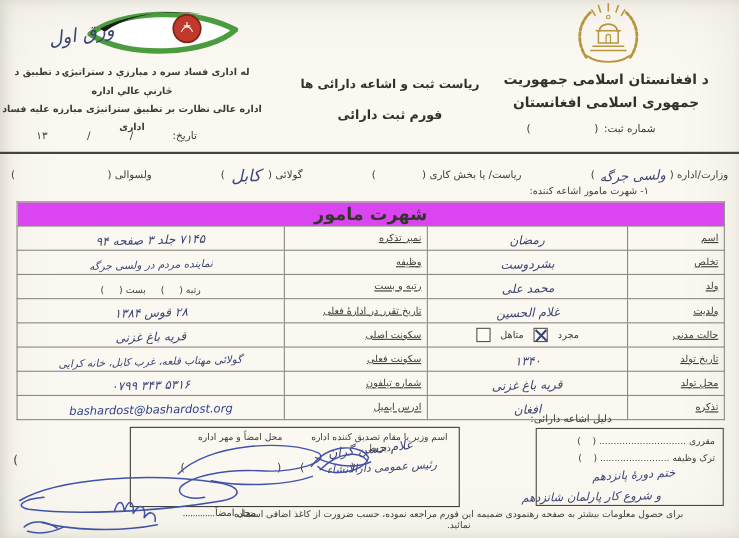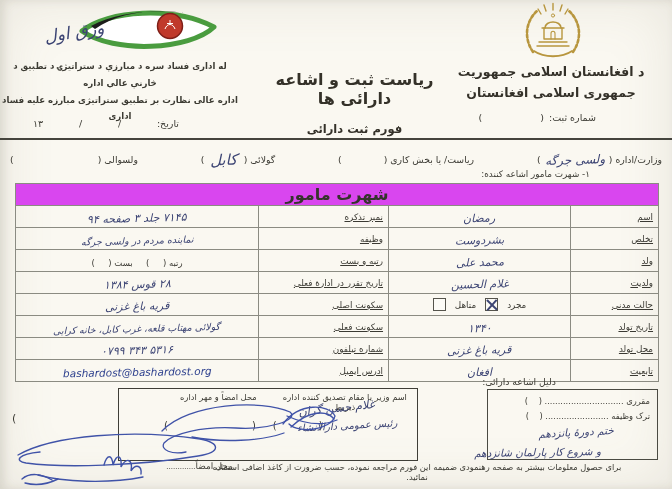--- a/index.html
+++ b/index.html
@@ -18,21 +18,21 @@
   
   .emblem{left:520px;top:2px;}
   .gov-title{left:436px;top:62px;width:230px;text-align:center;font-weight:bold;font-size:12.5px;line-height:1.65;color:#343129;}
   .regno{left:438px;top:112px;width:158px;display:flex;direction:rtl;gap:5px;font-size:9.5px;align-items:center;}
   .paren-group{direction:ltr;display:inline-flex;align-items:flex-end;}
   .gap-sm{display:inline-block;width:26px;}
   .gap-md{display:inline-block;width:42px;}
   .gap-lg{display:inline-block;width:58px;}
   
   .center-title{left:252px;top:70px;width:205px;text-align:center;font-weight:bold;color:#343129;}
-  .ct1{font-size:16px;margin-bottom:14px;}
+  .ct1{font-size:11px;margin-bottom:14px;}
   .ct2{font-size:11.5px;}
   .divider{top:138px;left:0;width:672px;height:2px;background:#45443d;}
   
   .org-row{top:147px;left:10px;width:652px;direction:rtl;display:flex;justify-content:space-between;align-items:flex-end;font-size:9.3px;}
   .org-group{display:flex;direction:rtl;align-items:flex-end;gap:3px;white-space:nowrap;}
   .hw{font-style:italic;color:#3d4574;font-family:"DejaVu Sans",sans-serif;}
   .hw-inline{display:inline-block;transform:rotate(-2deg);}
   .hw-ministry{font-size:12px;position:relative;top:2px;padding:0 4px;}
   .hw-province{font-size:15px;position:relative;top:4px;padding:0 6px;}
   .section-label{top:169px;left:472px;width:118px;direction:rtl;font-size:8.8px;text-align:right;}
@@ -232,21 +232,21 @@
       <td class="lbl">سکونت فعلی</td>
       <td class="val"><span class="hw-cell sm">گولائی مهتاب قلعه، غرب کابل، خانه کرایی</span></td>
     </tr>
     <tr>
       <td class="lbl">محل تولد</td>
       <td class="val"><span class="hw-cell">قریه باغ غزنی</span></td>
       <td class="lbl">شماره تیلفون</td>
       <td class="val"><span class="hw-cell num">۰۷۹۹ ۳۴۳ ۵۳۱۶</span></td>
     </tr>
     <tr>
-      <td class="lbl">تابعیت</td>
+      <td class="lbl">تذکره</td>
       <td class="val"><span class="hw-cell">افغان</span></td>
       <td class="lbl">ادرس ایمیل</td>
       <td class="val"><span class="hw-cell email">bashardost@bashardost.org</span></td>
     </tr>
   </tbody>
     </table>
 
   <div class="abs reasons-title">دلیل اشاعه دارائی:</div>
   <div class="abs reasons-box">
     <div>مقرری .............................. (&nbsp;&nbsp;&nbsp;&nbsp;)</div>

